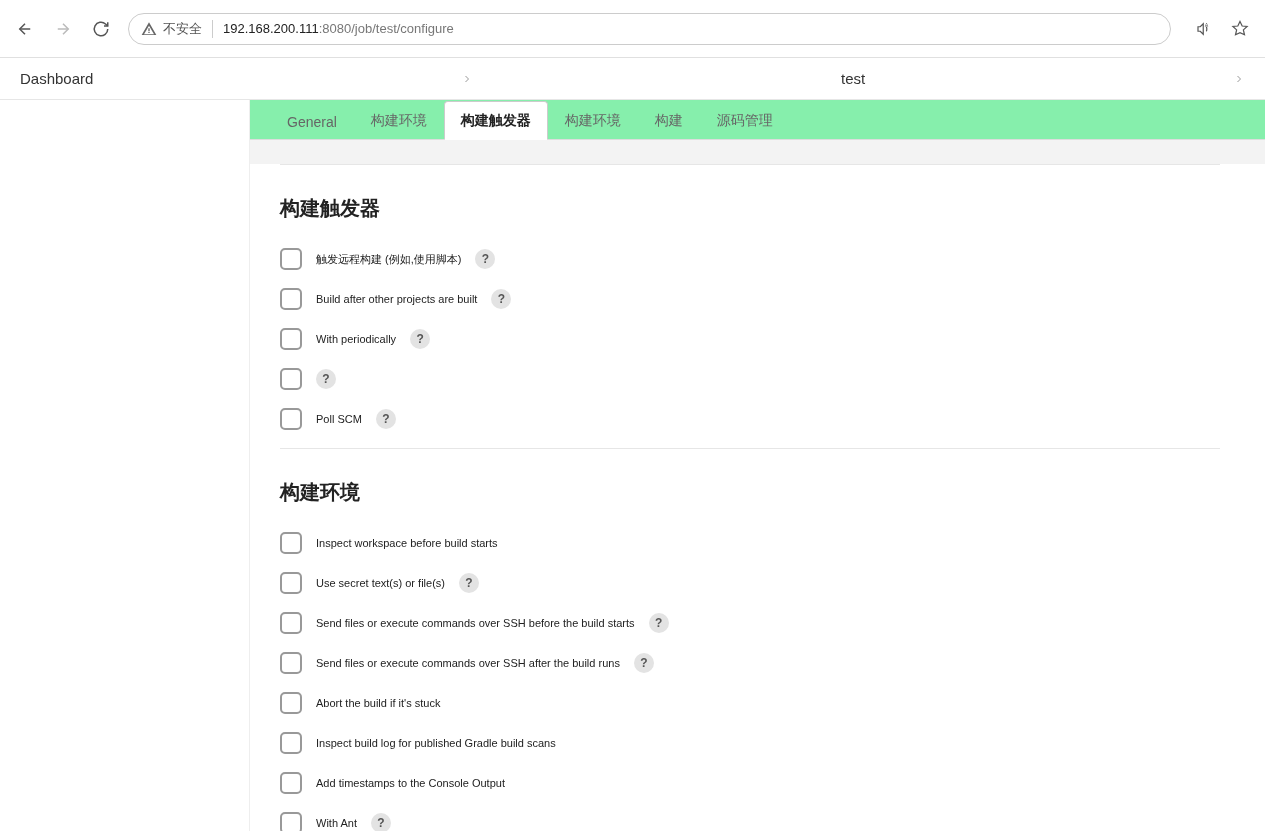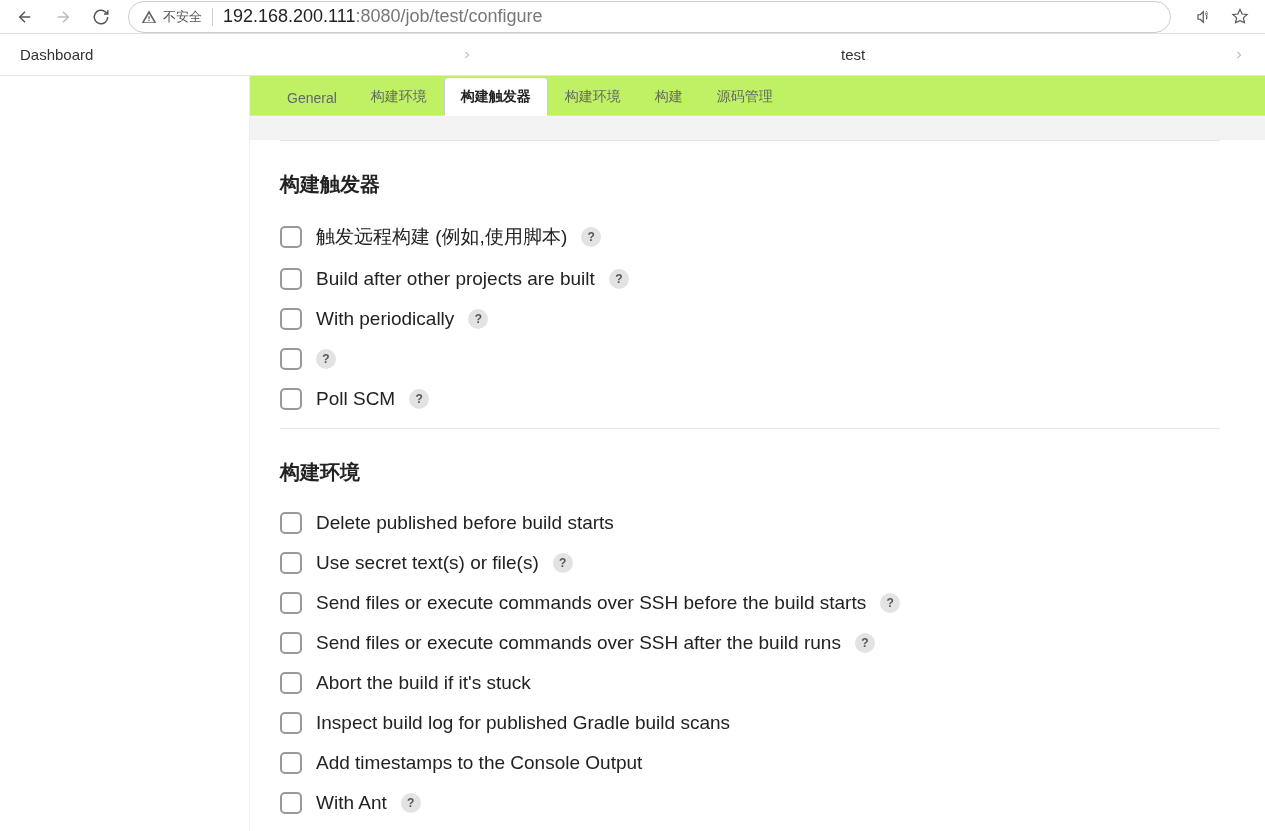--- a/index.html
+++ b/index.html
@@ -1,52 +1,52 @@
 <!DOCTYPE html>
 <html><head>
   <meta charset="utf-8">
   <style>
     * { box-sizing: border-box; margin: 0; padding: 0; }
     body { font-family: "Segoe UI", -apple-system, "Microsoft YaHei", sans-serif; font-size: 14px; color: #333; background: #f3f3f3; }
 
     
-    .browser-bar { height: 34px; background: #fff; display: flex; align-items: center; padding: 0 8px; gap: 4px; border-bottom: 1px solid #e0e0e0; }
+    .browser-bar { height: 58px; background: #fff; display: flex; align-items: center; padding: 0 8px; gap: 4px; border-bottom: 1px solid #e0e0e0; }
     .nav-btn { width: 34px; height: 34px; display: flex; align-items: center; justify-content: center; border-radius: 4px; cursor: pointer; color: #555; }
     .nav-btn.disabled { color: #bbb; cursor: default; }
     .url-bar { flex: 1; height: 32px; background: #fff; border: 1px solid #ccc; border-radius: 16px; display: flex; align-items: center; padding: 0 12px; gap: 10px; margin: 0 6px; }
     .url-insecure { display: flex; align-items: center; gap: 6px; color: #555; font-size: 13px; }
     .url-sep { width: 1px; height: 18px; background: #ccc; }
-    .url-text { color: #555; font-size: 18px; }
+    .url-text { color: #555; font-size: 13px; }
     .url-host { color: #222; }
     .url-rest { color: #777; }
     .browser-right { display: flex; gap: 2px; margin-left: 6px; }
 
     
     .breadcrumb { height: 42px; display: flex; align-items: center; padding: 0 20px; gap: 8px; background: #fff; border-bottom: 1px solid #e6e6e6; justify-content: space-between; }
     .breadcrumb a { color: #333; text-decoration: none; font-size: 15px; }
     .chev { color: #999; }
 
     
     .layout { display: flex; }
     .sidebar-col { width: 250px; background: #fff; min-height: 748px; border-right: 1px solid #eee; }
     .main-col { flex: 1; }
 
     
-    .tabs { display: flex; background: #bef264; padding-left: 20px; height: 40px; align-items: flex-end; border-bottom: 1px solid #ddd; }
+    .tabs { display: flex; background: #86efac; padding-left: 20px; height: 40px; align-items: flex-end; border-bottom: 1px solid #ddd; }
     .tab { padding: 10px 16px 9px; color: #666; font-size: 14px; cursor: pointer; border: 1px solid transparent; border-bottom: none; position: relative; }
     .tab.active { background: #fff; color: #222; font-weight: 600; border: 1px solid #ccc; border-bottom: 1px solid #fff; border-radius: 4px 4px 0 0; margin-bottom: -1px; }
 
     
     .content { background: #fff; padding: 0 30px 40px; min-height: 708px; }
     .section { padding: 30px 0 0; }
     .section-inner { max-width: 940px; }
     .sec-title { font-size: 20px; font-weight: 700; color: #222; margin-bottom: 26px; }
     .opt-row { display: flex; align-items: center; gap: 14px; margin-bottom: 18px; }
     .chk { width: 22px; height: 22px; border: 2px solid #999; border-radius: 5px; background: #fff; cursor: pointer; flex-shrink: 0; }
-    .opt-label { color: #222; font-size: 19px; }
+    .opt-label { color: #222; font-size: 11px; }
     .help { width: 20px; height: 20px; border-radius: 50%; background: #e3e3e3; color: #555; font-size: 12px; font-weight: 700; display: flex; align-items: center; justify-content: center; cursor: pointer; flex-shrink: 0; }
     .divider { height: 1px; background: #e6e6e6; margin: 16px 0 0; }
 
     
     svg { display: block; }
   </style>
 </head>
 <body>
 
 <div class="browser-bar">
@@ -160,21 +160,21 @@
           </div>
 
           <div class="divider"></div>
         </div>
 
         <div class="section">
           <div class="sec-title">构建环境</div>
 
           <div class="opt-row">
             <div class="chk"></div>
-            <span class="opt-label">Delete published before build starts</span>
+            <span class="opt-label">Inspect workspace before build starts</span>
           </div>
           <div class="opt-row">
             <div class="chk"></div>
             <span class="opt-label">Use secret text(s) or file(s)</span>
             <span class="help">?</span>
           </div>
           <div class="opt-row">
             <div class="chk"></div>
             <span class="opt-label">Send files or execute commands over SSH before the build starts</span>
             <span class="help">?</span>

